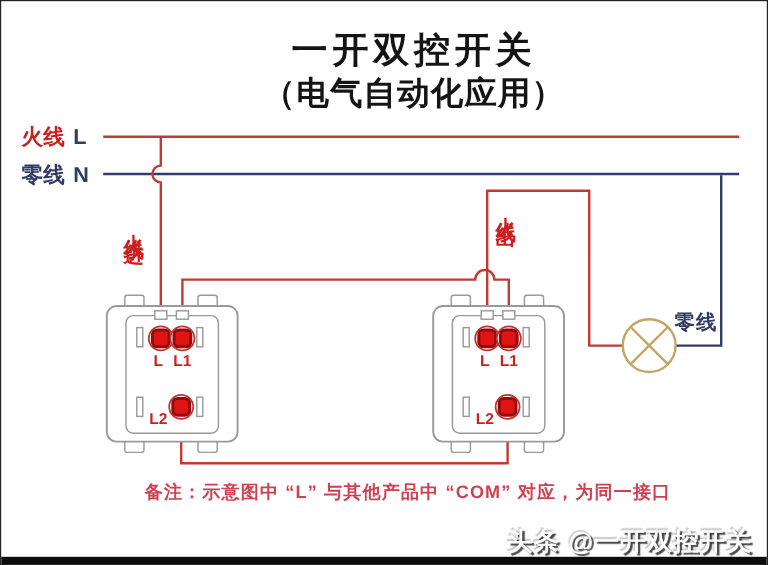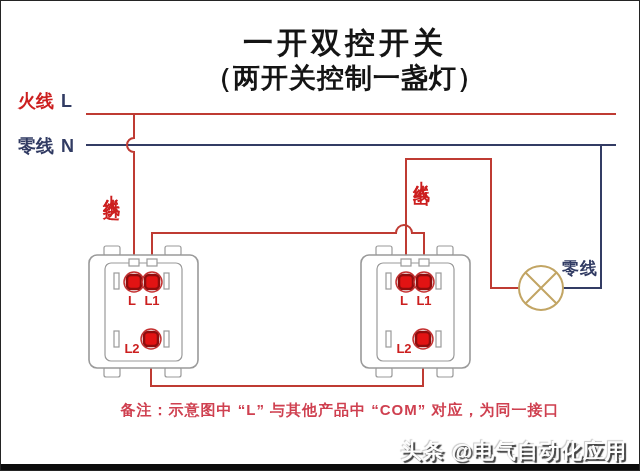--- a/index.html
+++ b/index.html
@@ -116,24 +116,24 @@
     </g>
 
     <g>
       <circle class="lamp-shape" cx="540" cy="287" r="22"></circle>
       <path class="lamp-x" d="M524.5,271.5 L555.5,302.5 M555.5,271.5 L524.5,302.5"></path>
     </g>
   </svg>
 
   <div class="abs title-wrap">
     <div class="title-line1">一开双控开关</div>
-    <div class="title-line2">（两开关控制一盏灯）</div>
+    <div class="title-line2">（电气自动化应用）</div>
   </div>
 
-  <div class="abs bus-label" style="left:17px;top:88px;">
+  <div class="abs bus-label" style="left:17px;top:101px;">
     <span class="red">火线</span>
     <span class="navy">L</span>
   </div>
   <div class="abs bus-label" style="left:17px;top:133px;">
     <span class="navy">零线</span>
     <span class="navy">N</span>
   </div>
 
   <div class="abs vtext" style="left:100px;top:180px;">火线进</div>
   <div class="abs vtext" style="left:410px;top:166px;">火线出</div>
@@ -142,17 +142,17 @@
   <div class="abs tlabel" style="left:122px;top:292px;width:18px;">L</div>
   <div class="abs tlabel" style="left:140px;top:292px;width:22px;">L1</div>
   <div class="abs tlabel" style="left:120px;top:340px;width:22px;">L2</div>
 
   <div class="abs tlabel" style="left:394px;top:292px;width:18px;">L</div>
   <div class="abs tlabel" style="left:412px;top:292px;width:22px;">L1</div>
   <div class="abs tlabel" style="left:392px;top:340px;width:22px;">L2</div>
 
   <div class="abs note">备注：示意图中 “L” 与其他产品中 “COM” 对应，为同一接口</div>
 
-  <div class="abs watermark">头条 @电气自动化应用</div>
+  <div class="abs watermark">头条 @一开双控开关</div>
 
   <div class="abs bottom-strip"></div>
 
 </div>
 
 </body></html>

